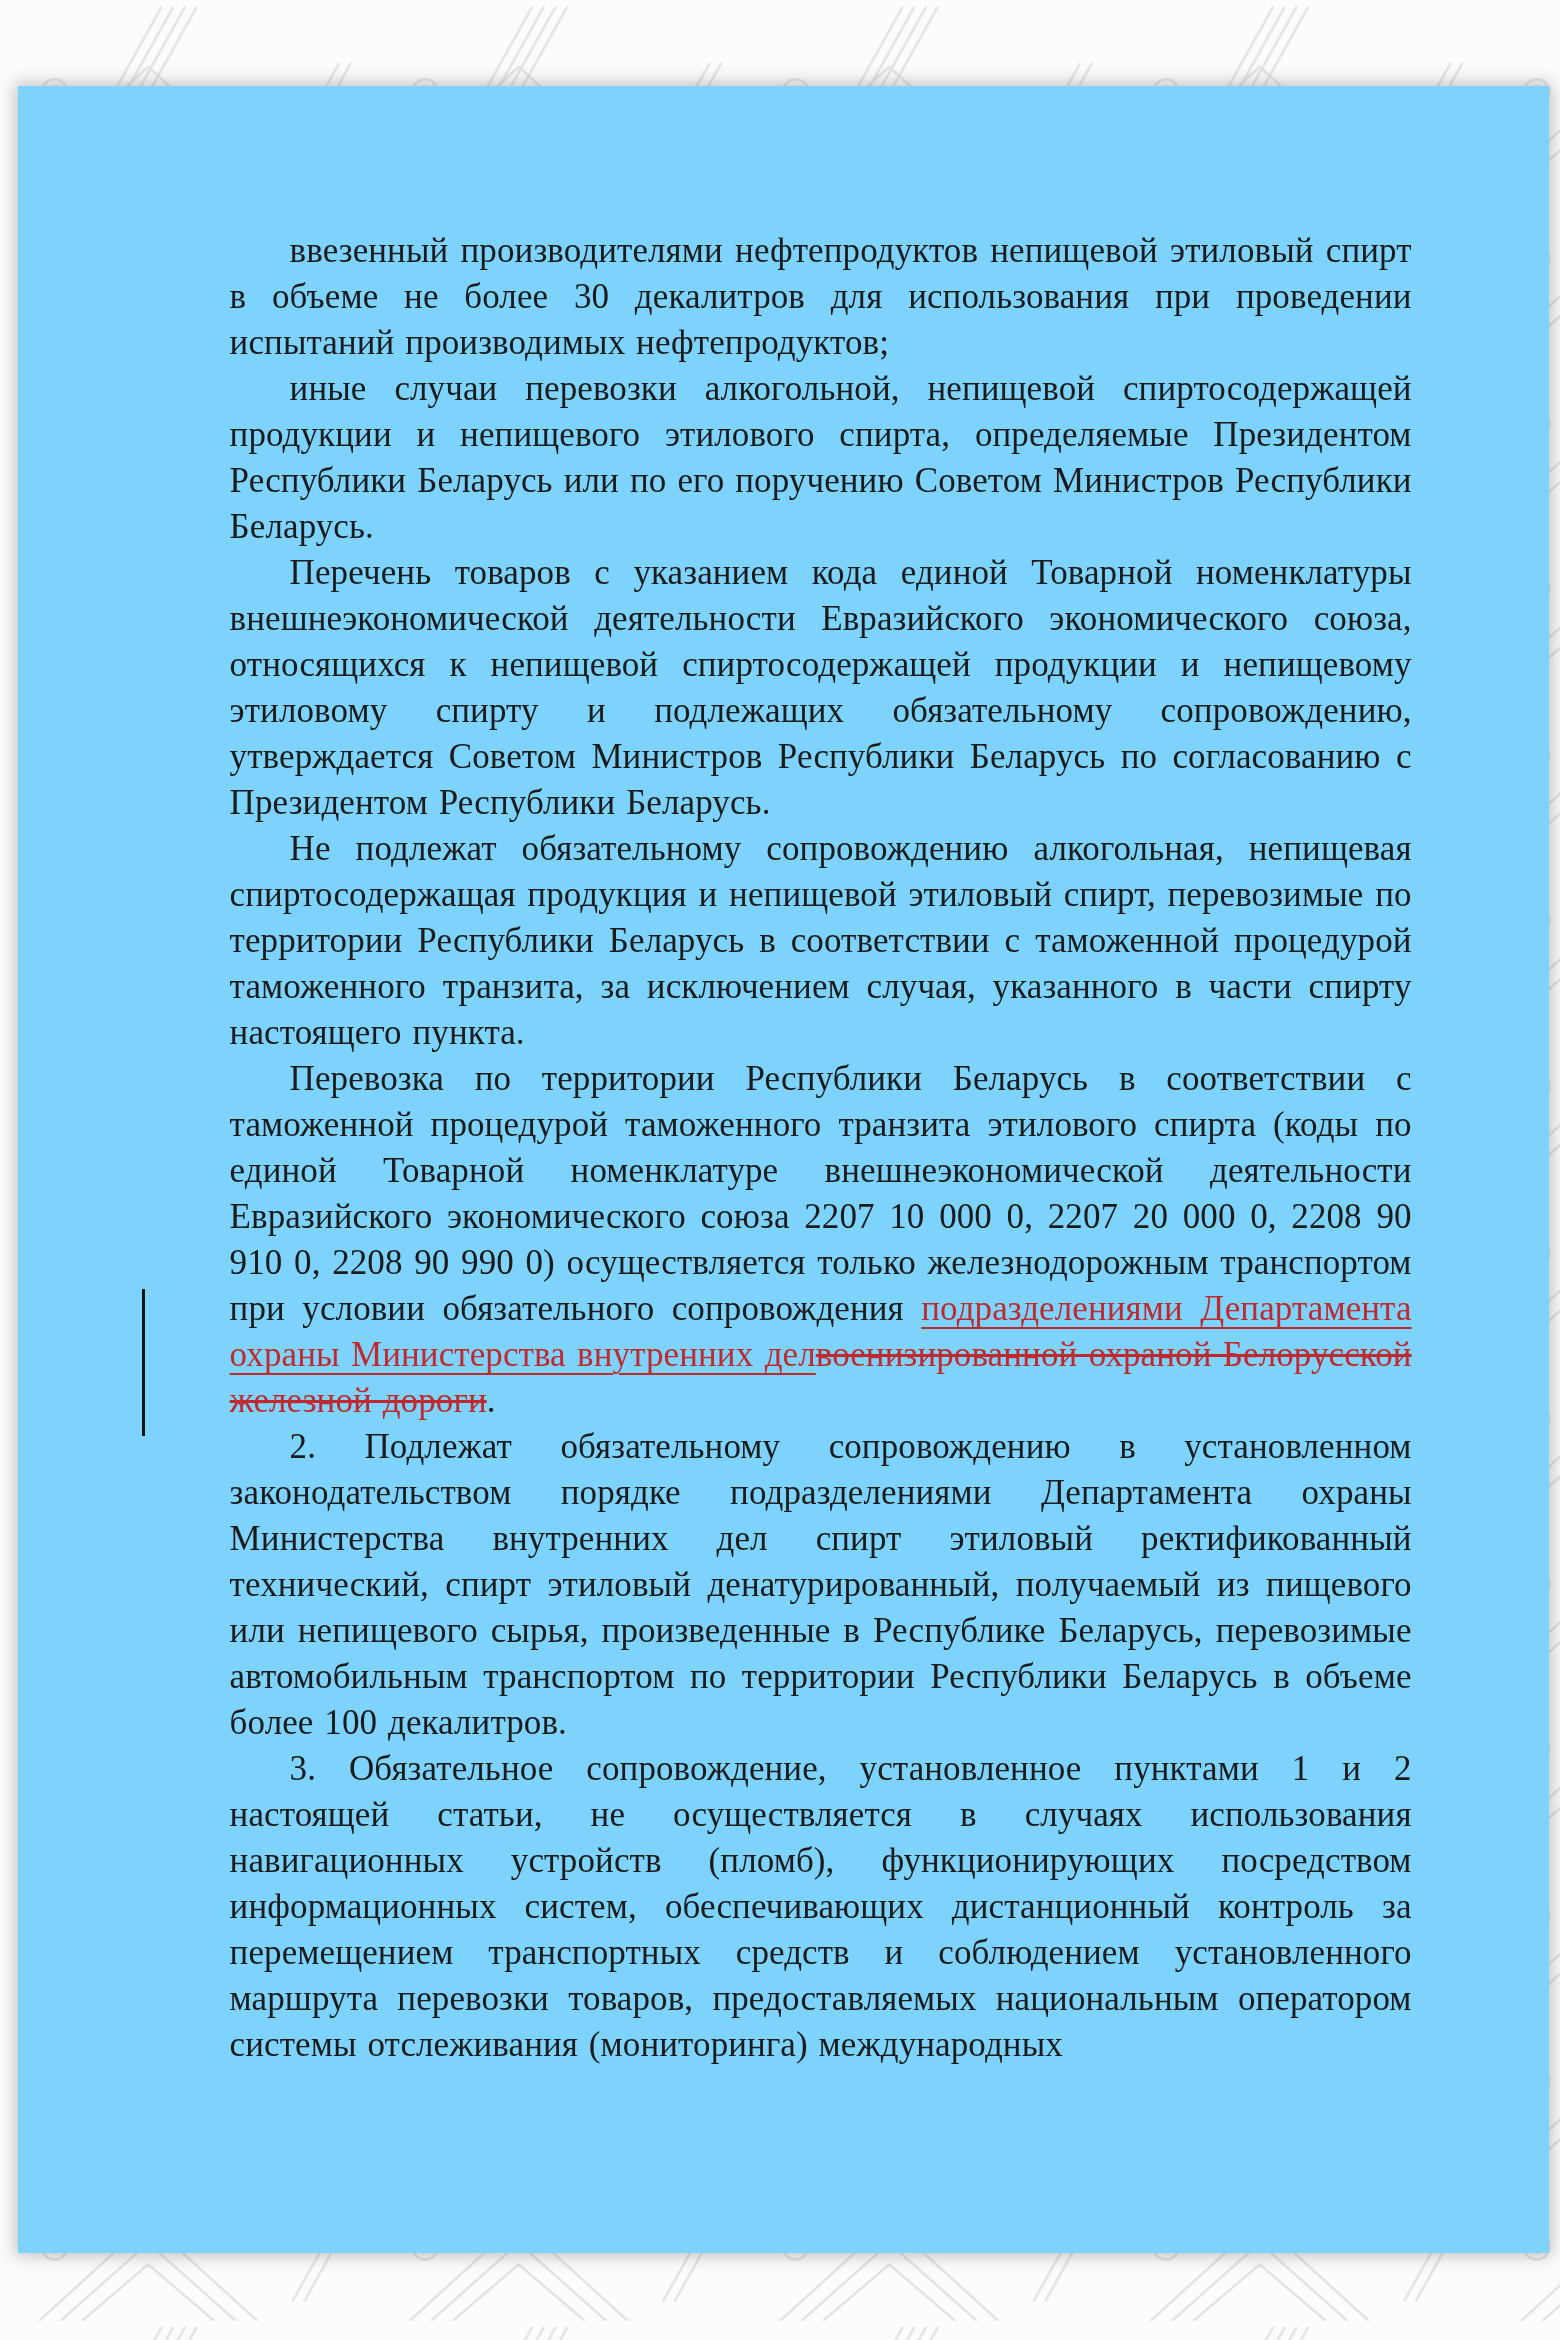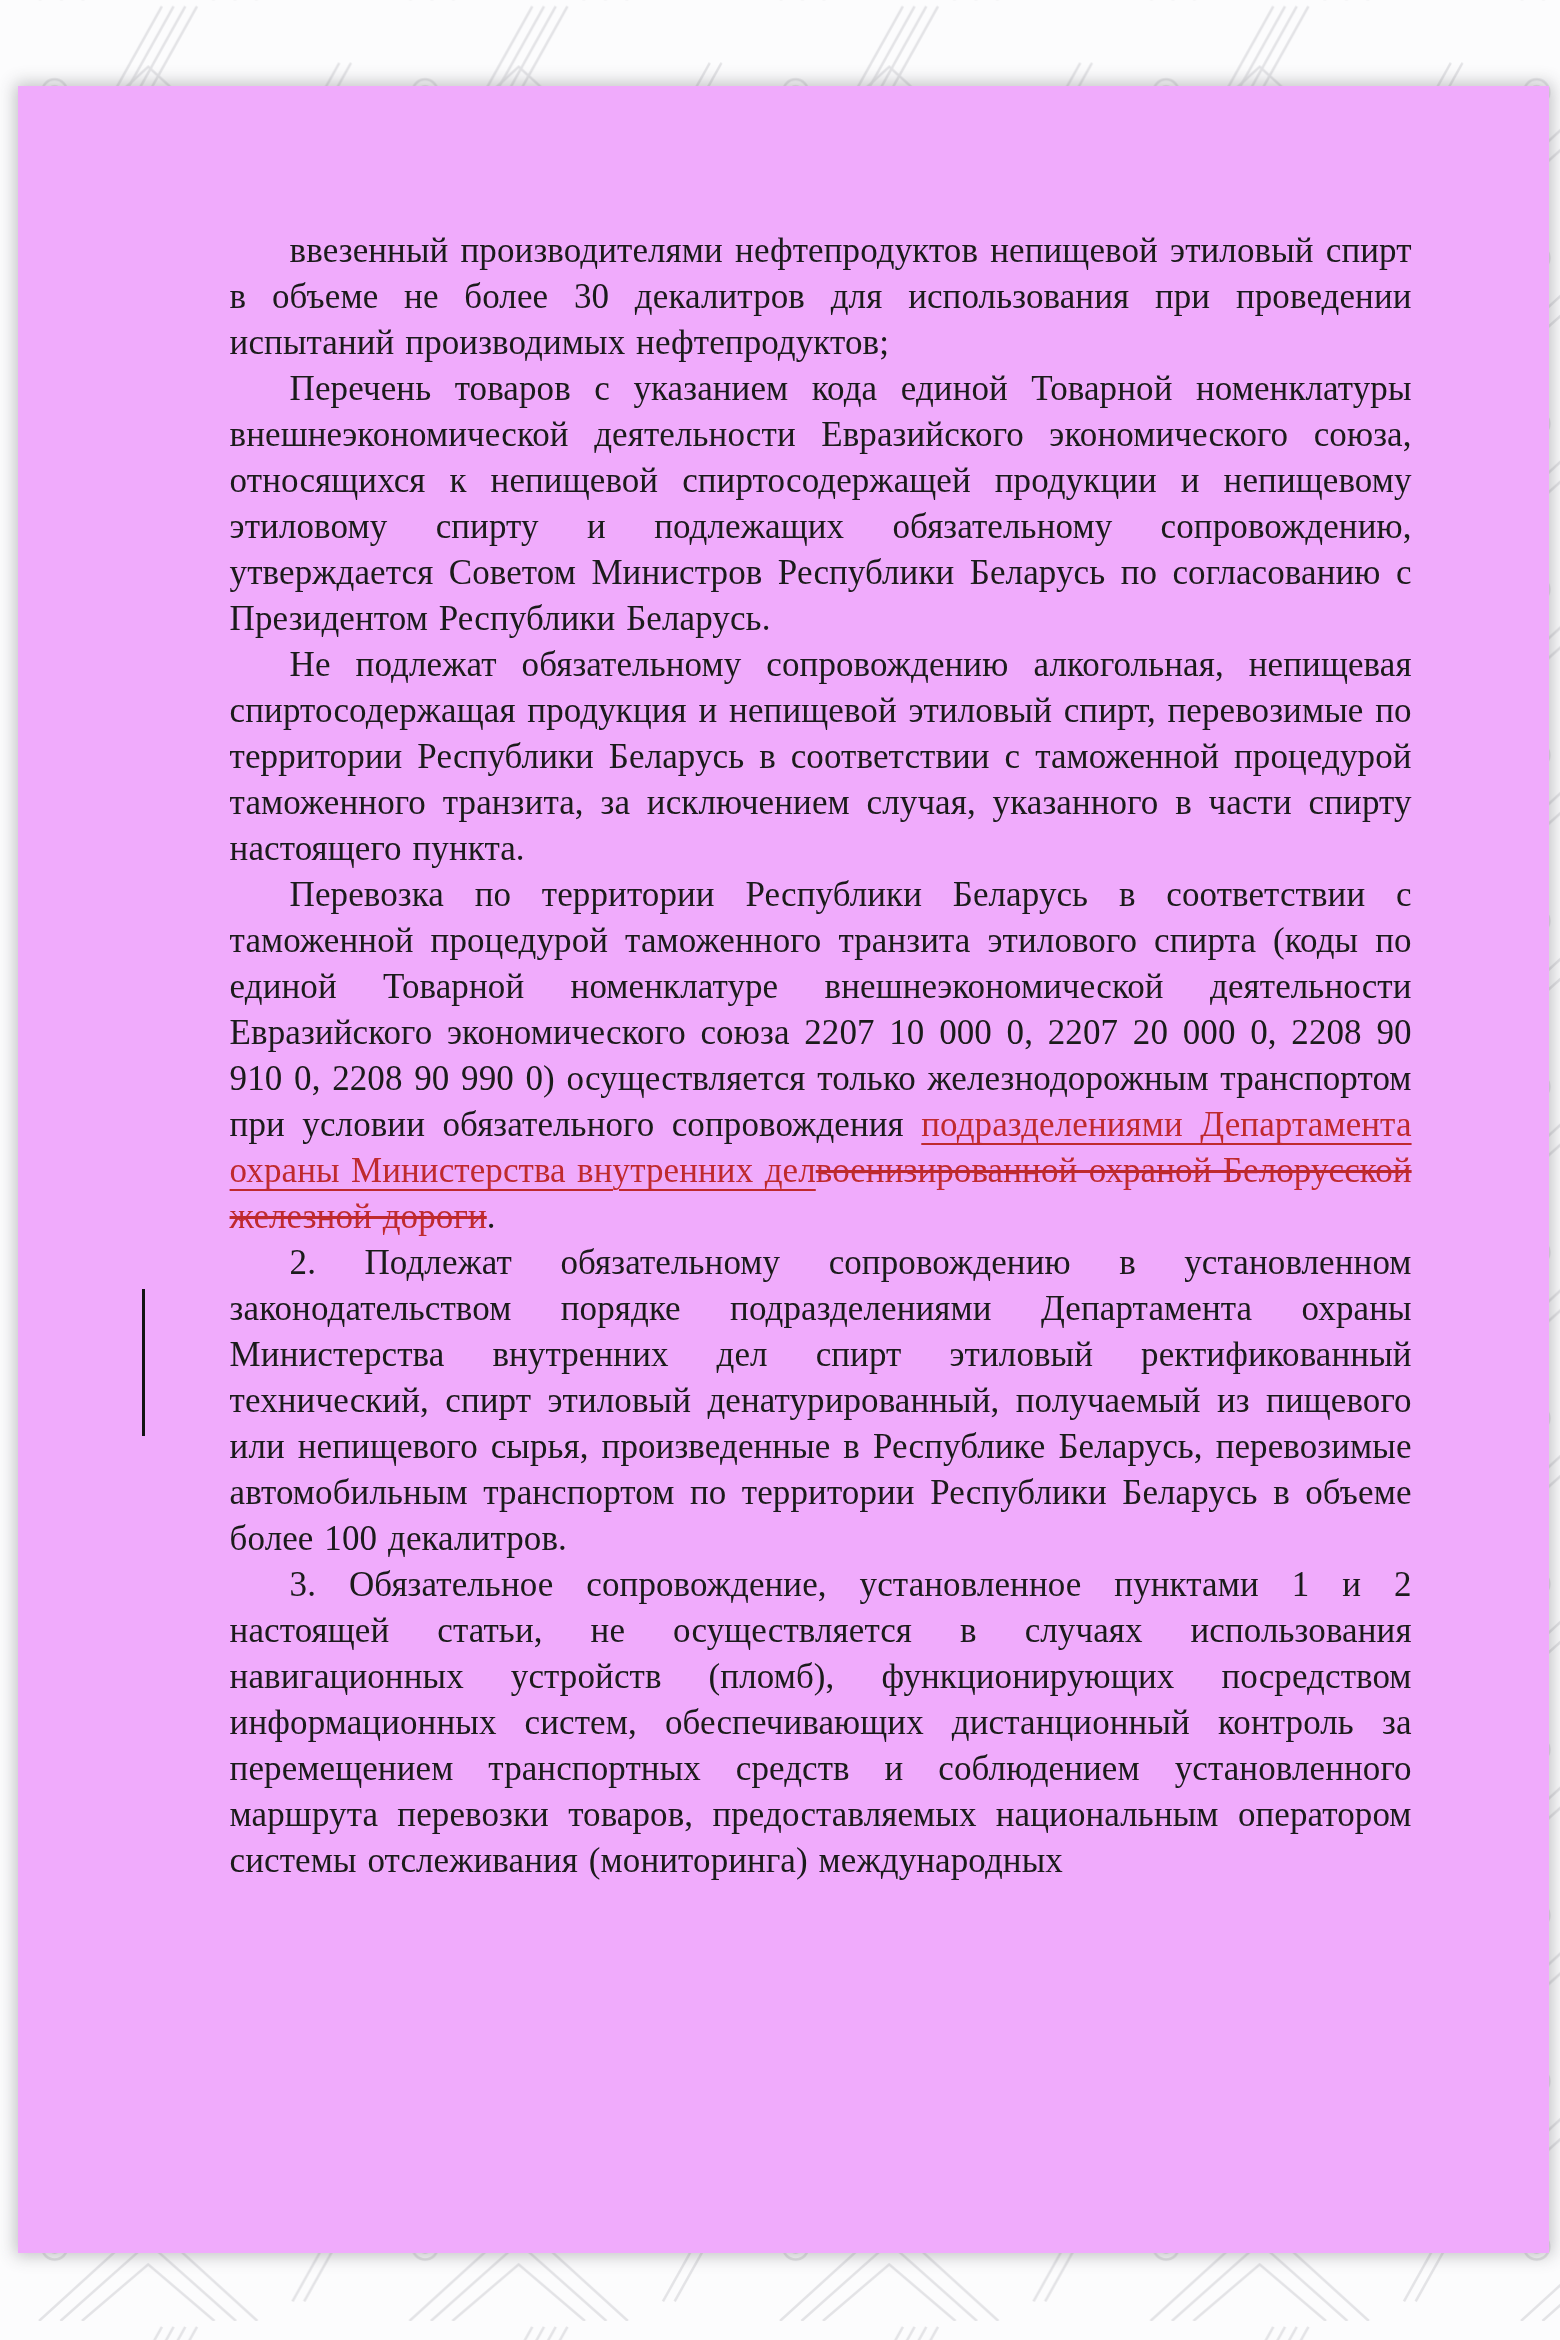--- a/index.html
+++ b/index.html
@@ -12,21 +12,21 @@
   }
   .bg-pattern-layer {
     position: absolute; inset: 0;
     width: 1560px; height: 2341px;
     display: block;
   }
   .sheet {
     position: absolute;
     left: 17.6px; top: 86px;
     width: 1531px; height: 2167px;
-    background: #f0abfc;
+    background: #7dd3fc;
     box-shadow: 0 0 15.6px 2.9px rgba(60,60,65,0.30);
   }
   .doc-text {
     position: absolute;
     left: 212px; top: 142px;
     width: 1182px;
     color: #1b1b1b;
   }
   .para {
     margin: 0;
@@ -78,20 +78,21 @@
         <path d="M312 150 L360 64"></path>
       </g>
     </pattern>
   </defs>
   <rect x="0" y="0" width="1600" height="2400" fill="url(#guilloche)"></rect>
 </svg>
 
 <div class="sheet">
   <div class="doc-text">
       <p class="para"><span class="seg">ввезенный производителями нефтепродуктов непищевой этиловый спирт в объеме не более 30 декалитров для использования при проведении испытаний производимых нефтепродуктов;</span></p>
+      <p class="para"><span class="seg">иные случаи перевозки алкогольной, непищевой спиртосодержащей продукции и непищевого этилового спирта, определяемые Президентом Республики Беларусь или по его поручению Советом Министров Республики Беларусь.</span></p>
       <p class="para"><span class="seg">Перечень товаров с указанием кода единой Товарной номенклатуры внешнеэкономической деятельности Евразийского экономического союза, относящихся к непищевой спиртосодержащей продукции и непищевому этиловому спирту и подлежащих обязательному сопровождению, утверждается Советом Министров Республики Беларусь по согласованию с Президентом Республики Беларусь.</span></p>
       <p class="para"><span class="seg">Не подлежат обязательному сопровождению алкогольная, непищевая спиртосодержащая продукция и непищевой этиловый спирт, перевозимые по территории Республики Беларусь в соответствии с таможенной процедурой таможенного транзита, за исключением случая, указанного в части спирту настоящего пункта.</span></p>
       <p class="para"><span class="seg">Перевозка по территории Республики Беларусь в соответствии с таможенной процедурой таможенного транзита этилового спирта (коды по единой Товарной номенклатуре внешнеэкономической деятельности Евразийского экономического союза 2207 10 000 0, 2207 20 000 0, 2208 90 910 0, 2208 90 990 0) осуществляется только железнодорожным транспортом при условии обязательного сопровождения </span><span class="seg ins">подразделениями Департамента охраны Министерства внутренних дел</span><span class="seg del">военизированной охраной Белорусской железной дороги</span><span class="seg">.</span></p>
       <p class="para"><span class="seg">2. Подлежат обязательному сопровождению в установленном законодательством порядке подразделениями Департамента охраны Министерства внутренних дел спирт этиловый ректификованный технический, спирт этиловый денатурированный, получаемый из пищевого или непищевого сырья, произведенные в Республике Беларусь, перевозимые автомобильным транспортом по территории Республики Беларусь в объеме более 100 декалитров.</span></p>
       <p class="para"><span class="seg">3. Обязательное сопровождение, установленное пунктами 1 и 2 настоящей статьи, не осуществляется в случаях использования навигационных устройств (пломб), функционирующих посредством информационных систем, обеспечивающих дистанционный контроль за перемещением транспортных средств и соблюдением установленного маршрута перевозки товаров, предоставляемых национальным оператором системы отслеживания (мониторинга) международных</span></p>
     </div>
   <div class="change-bar" id="change-bar" style="display: block; top: 1203px; height: 147px;"></div>
 </div>
 
 

